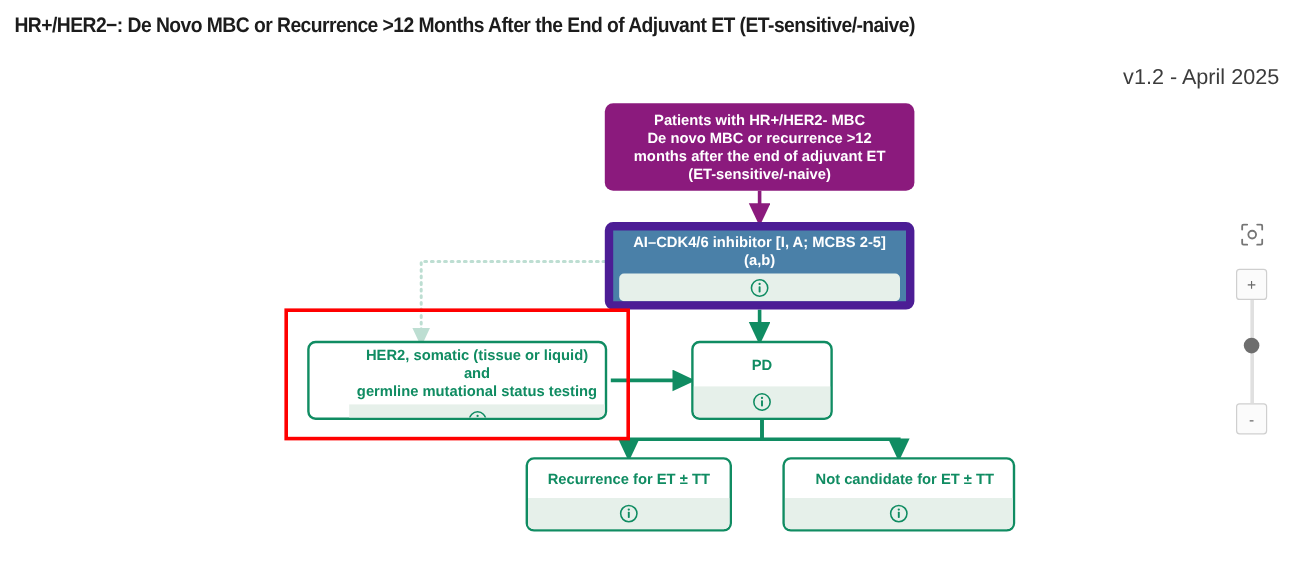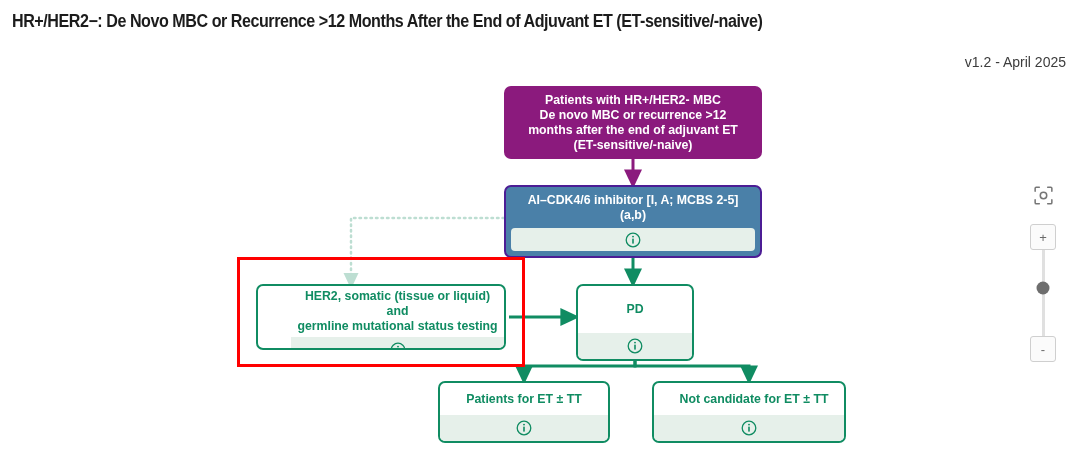--- a/index.html
+++ b/index.html
@@ -26,21 +26,21 @@
     letter-spacing: -0.5px;
     color: #1c1c1c;
     white-space: nowrap;
     transform: scaleX(0.92);
     transform-origin: left center;
   }
   #version-label {
     position: absolute;
     right: 14px;
     top: 54px;
-    font-size: 14px;
+    font-size: 18px;
     color: #3c3c3c;
     white-space: nowrap;
   }
 
   
   #flow-canvas {
     position: absolute;
     left: 0;
     top: 78px;
     width: 1080px;
@@ -85,21 +85,21 @@
   }
   #node-patients .node-title {
     color: #ffffff;
     font-size: 12.3px;
   }
 
   
   #node-ai-cdk {
     left: 504px; top: 107px; width: 258px; height: 73px;
     background: #4A80A8;
-    border: 2px solid #4c1d95;
+    border: 7px solid #4c1d95;
   }
   #node-ai-cdk .node-title {
     color: #ffffff;
     font-size: 12.3px;
   }
   #node-ai-cdk .node-info {
     background: #e6f0ea;
     margin: 0 5px 5px 5px;
     border-radius: 4px;
     height: 23px;
@@ -113,21 +113,21 @@
   .node-green .node-title {
     color: #108C62;
     font-size: 12.3px;
   }
   .node-green .node-info {
     background: #e6f0ea;
     height: 26px;
   }
 
   #node-her2 { left: 256px; top: 206px; width: 250px; height: 66px; padding-left: 33px; }
-  #node-pd   { left: 576px; top: 206px; width: 118px; height: 77px; }
+  #node-pd   { left: 576px; top: 206px; width: 118px; height: 66px; }
   #node-cand     { left: 438px; top: 303px; width: 172px; height: 62px; }
   #node-not-cand { left: 652px; top: 303px; width: 194px; height: 62px; }
 
   
   #selection-rect {
     position: absolute;
     left: 237px; top: 179px;
     width: 288px; height: 110px;
     border: 3px solid #ff0000;
     box-sizing: border-box;
@@ -272,21 +272,21 @@
     <div class="node-info">
       <svg class="info-icon" viewBox="0 0 16 16" xmlns="http://www.w3.org/2000/svg">
         <circle cx="8" cy="8" r="6.8" fill="none" stroke="#108C62" stroke-width="1.3"></circle>
         <circle cx="8" cy="4.6" r="0.95" fill="#108C62"></circle>
         <rect x="7.2" y="6.5" width="1.6" height="5.2" rx="0.6" fill="#108C62"></rect>
       </svg>
     </div>
   </div>
 
   <div class="node node-green" id="node-cand">
-    <div class="node-title" style="white-space: pre-line;">Patients for ET ± TT</div>
+    <div class="node-title" style="white-space: pre-line;">Recurrence for ET ± TT</div>
     <div class="node-info">
       <svg class="info-icon" viewBox="0 0 16 16" xmlns="http://www.w3.org/2000/svg">
         <circle cx="8" cy="8" r="6.8" fill="none" stroke="#108C62" stroke-width="1.3"></circle>
         <circle cx="8" cy="4.6" r="0.95" fill="#108C62"></circle>
         <rect x="7.2" y="6.5" width="1.6" height="5.2" rx="0.6" fill="#108C62"></rect>
       </svg>
     </div>
   </div>
 
   <div class="node node-green" id="node-not-cand">

